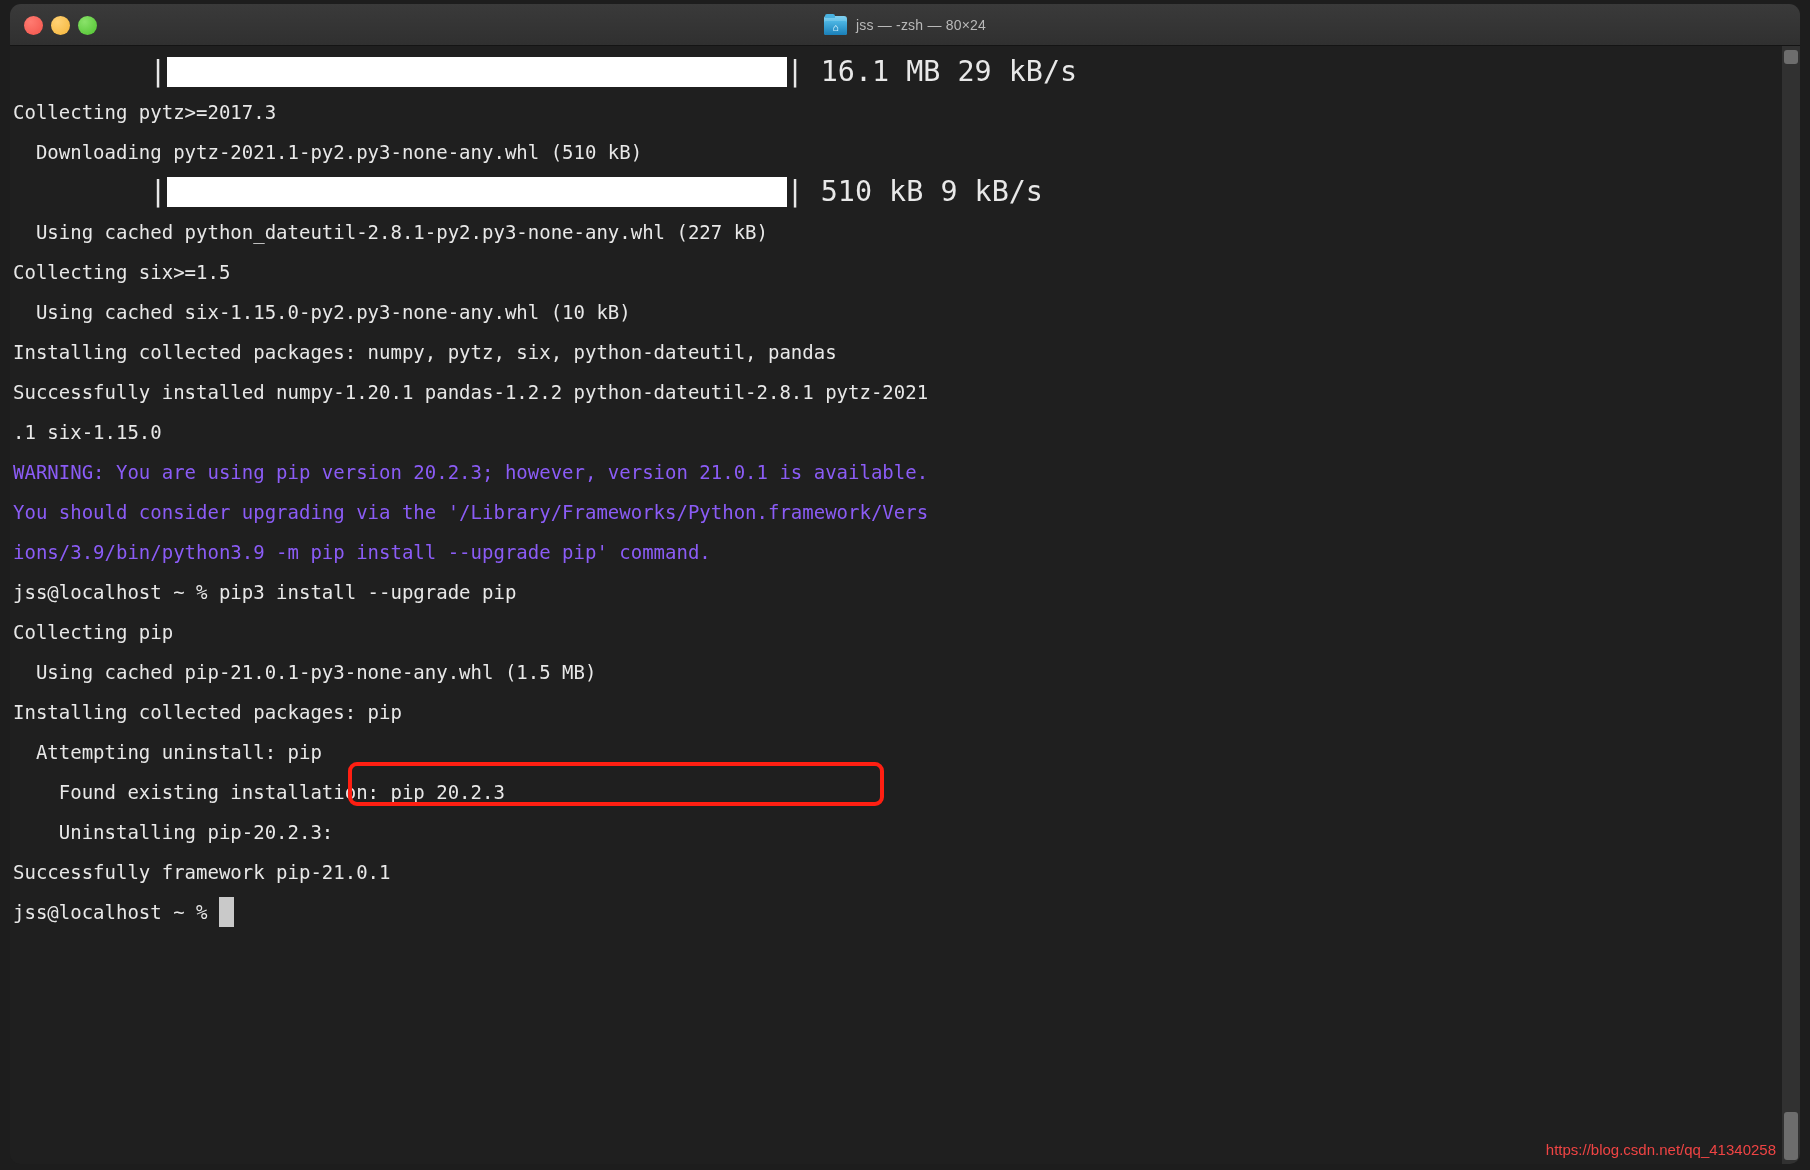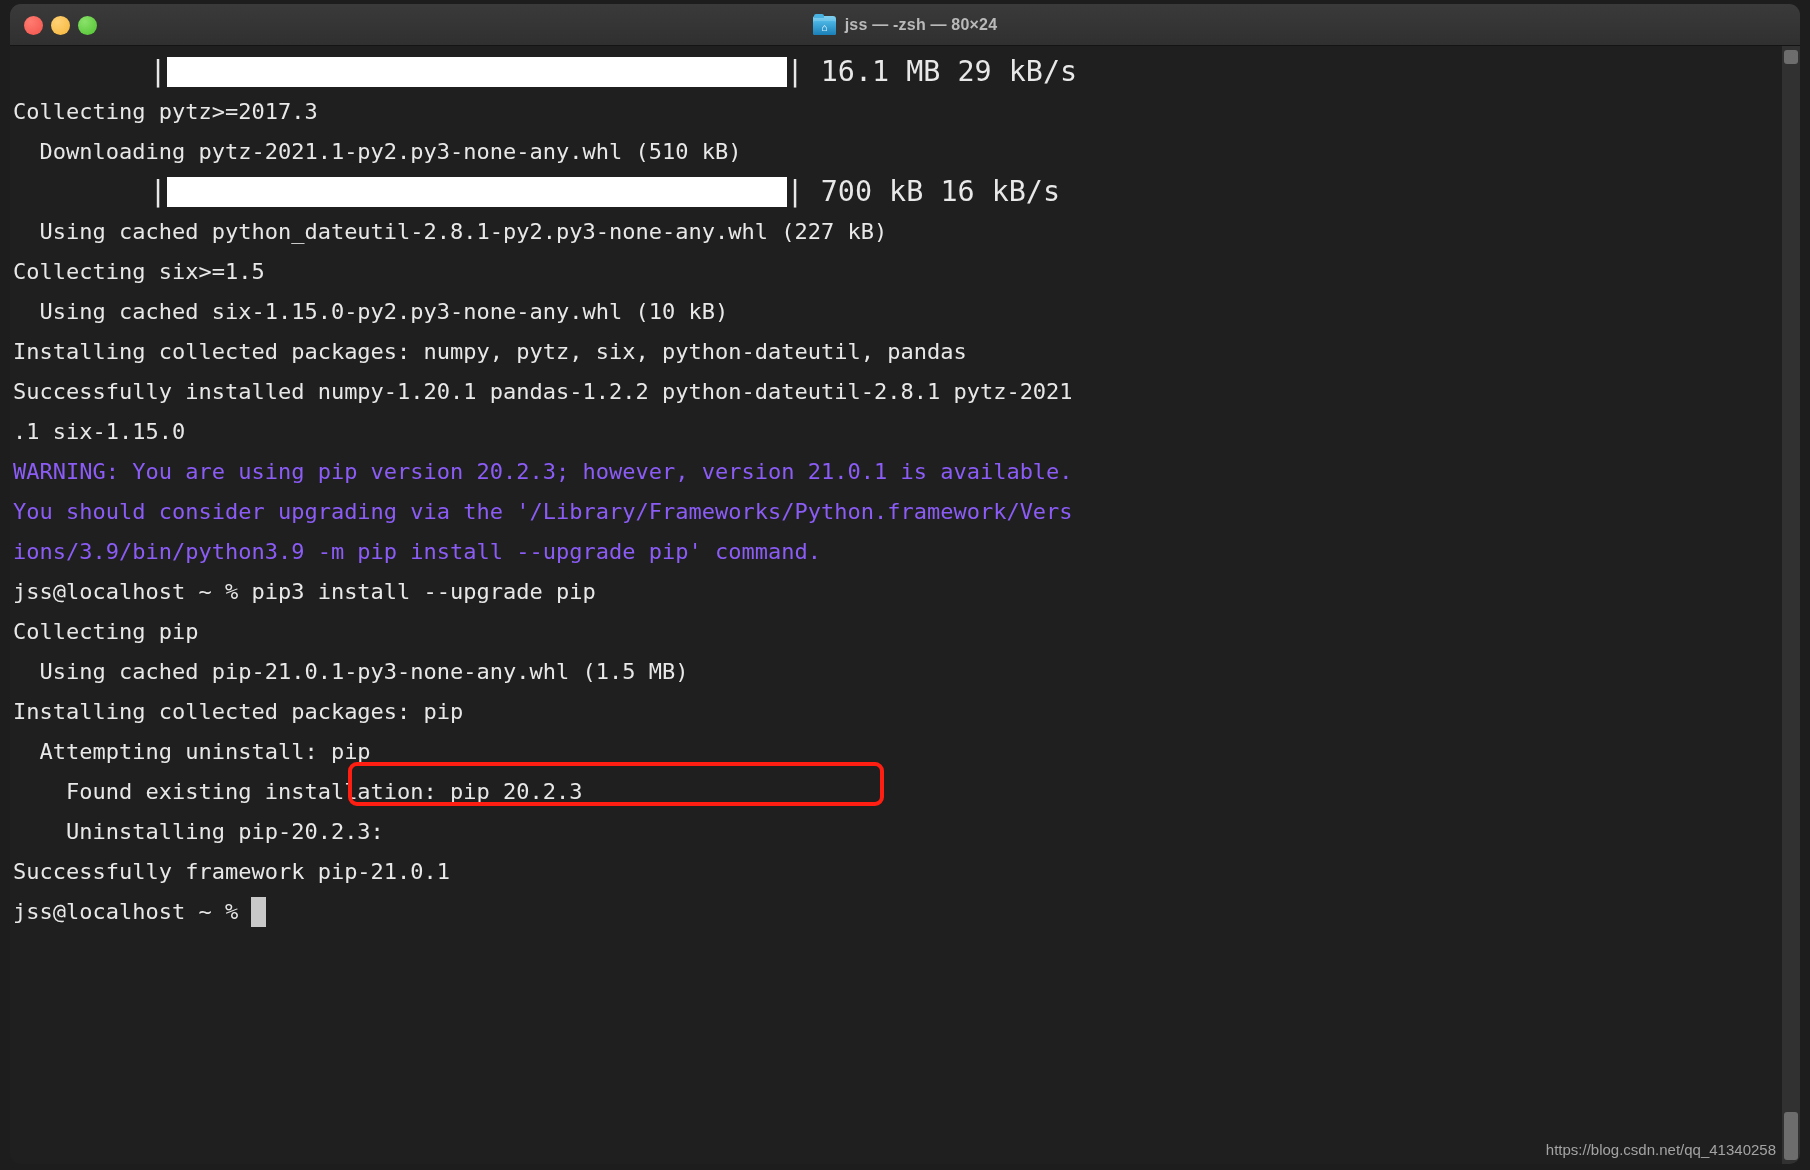--- a/index.html
+++ b/index.html
@@ -78,22 +78,22 @@
   #folder-icon .house {
     position: absolute; left: 7px; top: 7px;
     width: 9px; height: 9px;
     color: #cdeefb;
     font-size: 10px;
     line-height: 9px;
     text-align: center;
   }
   #window-title {
     font-family: "Liberation Sans", sans-serif;
-    font-size: 16px;
-    font-weight: bold;
+    font-size: 14px;
+    font-weight: normal;
     color: #b9b9b9;
     letter-spacing: 0.2px;
     white-space: pre;
   }
 
   
   #term-body {
     position: absolute;
     left: 10px; top: 46px;
     width: 1790px; height: 1118px;
@@ -125,21 +125,21 @@
   }
 
   #lines {
     position: absolute;
     left: 0; top: 6px;
     width: 1772px;
     padding-left: 3px;
   }
   .line {
     font-family: "DejaVu Sans Mono", monospace;
-    font-size: 22px;
+    font-size: 19px;
     line-height: 40px;
     height: 40px;
     color: #e8e8e8;
     white-space: pre;
     letter-spacing: 0px;
   }
   .line.warn { color: #8b5cf6; }
 
   
   .pbar-line {
@@ -170,21 +170,21 @@
     border: 4px solid #ff1f12;
     border-radius: 9px;
     pointer-events: none;
   }
 
   #watermark {
     position: absolute;
     right: 24px; bottom: 6px;
     font-family: "Liberation Sans", sans-serif;
     font-size: 15px;
-    color: #a3a3a3;
+    color: #ef4444;
     white-space: pre;
     padding-left: 20px;
   }
 </style>
 </head>
 <body>
 
 <div id="window">
 
   <div id="titlebar">
@@ -202,21 +202,21 @@
       </span>
       <span id="window-title">jss — -zsh — 80×24</span>
     </div>
   </div>
 
   <div id="term-body">
     <div id="lines">
         <div class="pbar-line"><span class="pbar-pad" style="width: 136.48px;"> </span><span class="pbar-bracket">|</span><span class="pbar-fill" style="width: 620px;"></span><span class="pbar-bracket">|</span><span class="pbar-stat"> 16.1 MB 29 kB/s</span></div>
         <div class="line">Collecting pytz&gt;=2017.3</div>
         <div class="line">  Downloading pytz-2021.1-py2.py3-none-any.whl (510 kB)</div>
-        <div class="pbar-line"><span class="pbar-pad" style="width: 136.48px;"> </span><span class="pbar-bracket">|</span><span class="pbar-fill" style="width: 620px;"></span><span class="pbar-bracket">|</span><span class="pbar-stat"> 700 kB 16 kB/s</span></div>
+        <div class="pbar-line"><span class="pbar-pad" style="width: 136.48px;"> </span><span class="pbar-bracket">|</span><span class="pbar-fill" style="width: 620px;"></span><span class="pbar-bracket">|</span><span class="pbar-stat"> 510 kB 9 kB/s</span></div>
         <div class="line">  Using cached python_dateutil-2.8.1-py2.py3-none-any.whl (227 kB)</div>
         <div class="line">Collecting six&gt;=1.5</div>
         <div class="line">  Using cached six-1.15.0-py2.py3-none-any.whl (10 kB)</div>
         <div class="line">Installing collected packages: numpy, pytz, six, python-dateutil, pandas</div>
         <div class="line">Successfully installed numpy-1.20.1 pandas-1.2.2 python-dateutil-2.8.1 pytz-2021</div>
         <div class="line">.1 six-1.15.0</div>
         <div class="line warn">WARNING: You are using pip version 20.2.3; however, version 21.0.1 is available.</div>
         <div class="line warn">You should consider upgrading via the '/Library/Frameworks/Python.framework/Vers</div>
         <div class="line warn">ions/3.9/bin/python3.9 -m pip install --upgrade pip' command.</div>
         <div class="line">jss@localhost ~ % pip3 install --upgrade pip</div>

